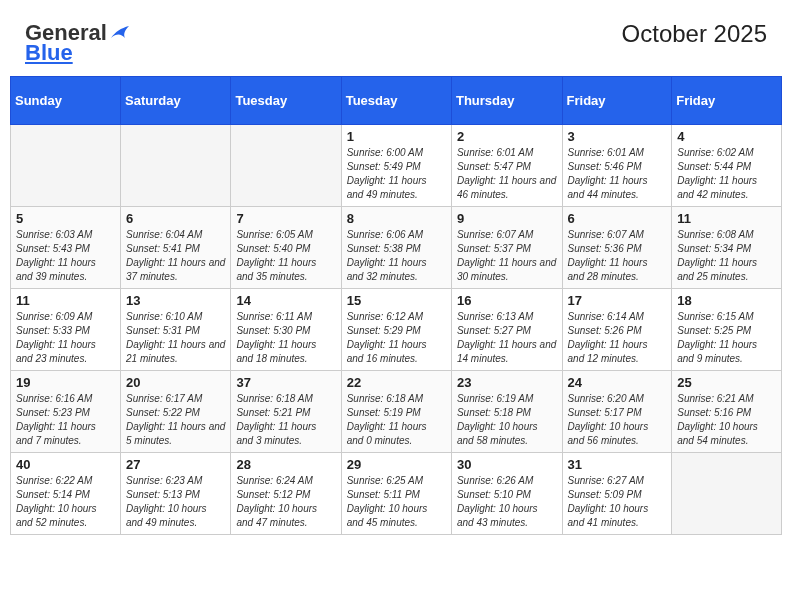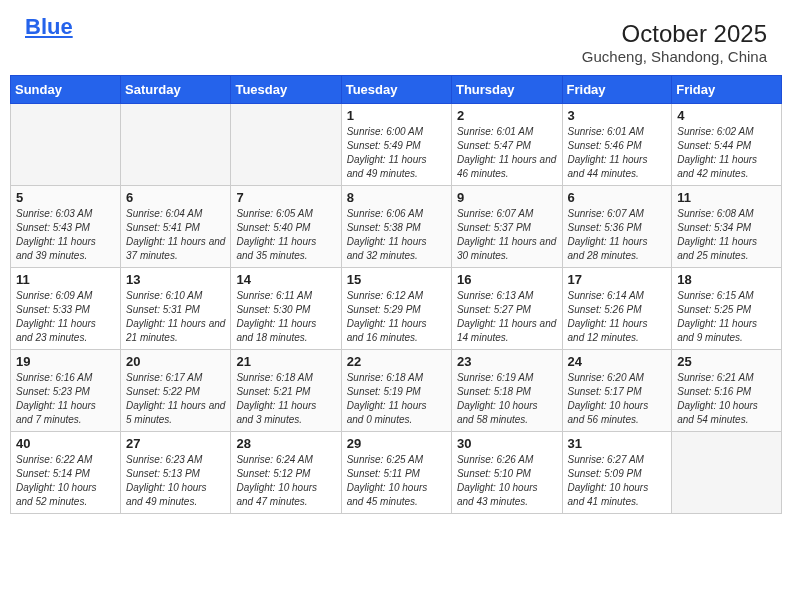--- a/index.html
+++ b/index.html
@@ -36,21 +36,21 @@
     table {
       width: 100%;
       border-collapse: collapse;
       margin-top: 5px;
     }
     th {
       background-color: #2563eb;
       color: #fff;
       font-size: 13px;
       font-weight: bold;
-      padding: 6px 4px;
+      padding: 16px 4px;
       text-align: left;
       border: 1px solid #1d4ed8;
     }
     td {
       border: 1px solid #ccc;
       vertical-align: top;
       padding: 4px 5px;
       width: 113px;
       height: 80px;
       background: #fff;
@@ -73,25 +73,30 @@
     }
     tr:nth-child(even) td:not(.empty) {
       background: #fafafa;
     }
   </style>
 </head>
 <body>
 
 <div class="header">
   <div class="logo">
+    <div style="display:flex; align-items:center; gap:2px;">
+      <span style="font-size:22px; font-weight:bold; color:#333;">General</span>
+      <svg width="22" height="18" viewBox="0 0 22 18">
+        <path d="M2 14 C6 8, 12 4, 20 2 C16 6, 14 10, 16 14 C12 10, 8 9, 2 14Z" fill="#2563eb"></path>
+      </svg>
+    </div>
     <span style="font-size:22px; font-weight:bold; color:#2563eb; margin-top:-6px;text-decoration:underline;">Blue</span>
   </div>
   <div class="title-area">
     <div class="month-title">October 2025</div>
-    <div class="location">Gucheng, Shandong, China</div>
   </div>
 </div>
 
 <table>
   <thead>
     <tr>
     <th>Sunday</th>
         <th>Saturday</th>
         <th>Tuesday</th>
         <th>Tuesday</th>
@@ -185,21 +190,21 @@
       <tr>
         <td>
           <span class="day-number">19</span>
           <div class="day-info">Sunrise: 6:16 AM<br>Sunset: 5:23 PM<br>Daylight: 11 hours and 7 minutes.</div>
         </td>
         <td>
           <span class="day-number">20</span>
           <div class="day-info">Sunrise: 6:17 AM<br>Sunset: 5:22 PM<br>Daylight: 11 hours and 5 minutes.</div>
         </td>
         <td>
-          <span class="day-number">21</span>
+          <span class="day-number">37</span>
           <div class="day-info">Sunrise: 6:18 AM<br>Sunset: 5:21 PM<br>Daylight: 11 hours and 3 minutes.</div>
         </td>
         <td>
           <span class="day-number">22</span>
           <div class="day-info">Sunrise: 6:18 AM<br>Sunset: 5:19 PM<br>Daylight: 11 hours and 0 minutes.</div>
         </td>
         <td>
           <span class="day-number">23</span>
           <div class="day-info">Sunrise: 6:19 AM<br>Sunset: 5:18 PM<br>Daylight: 10 hours and 58 minutes.</div>
         </td>

